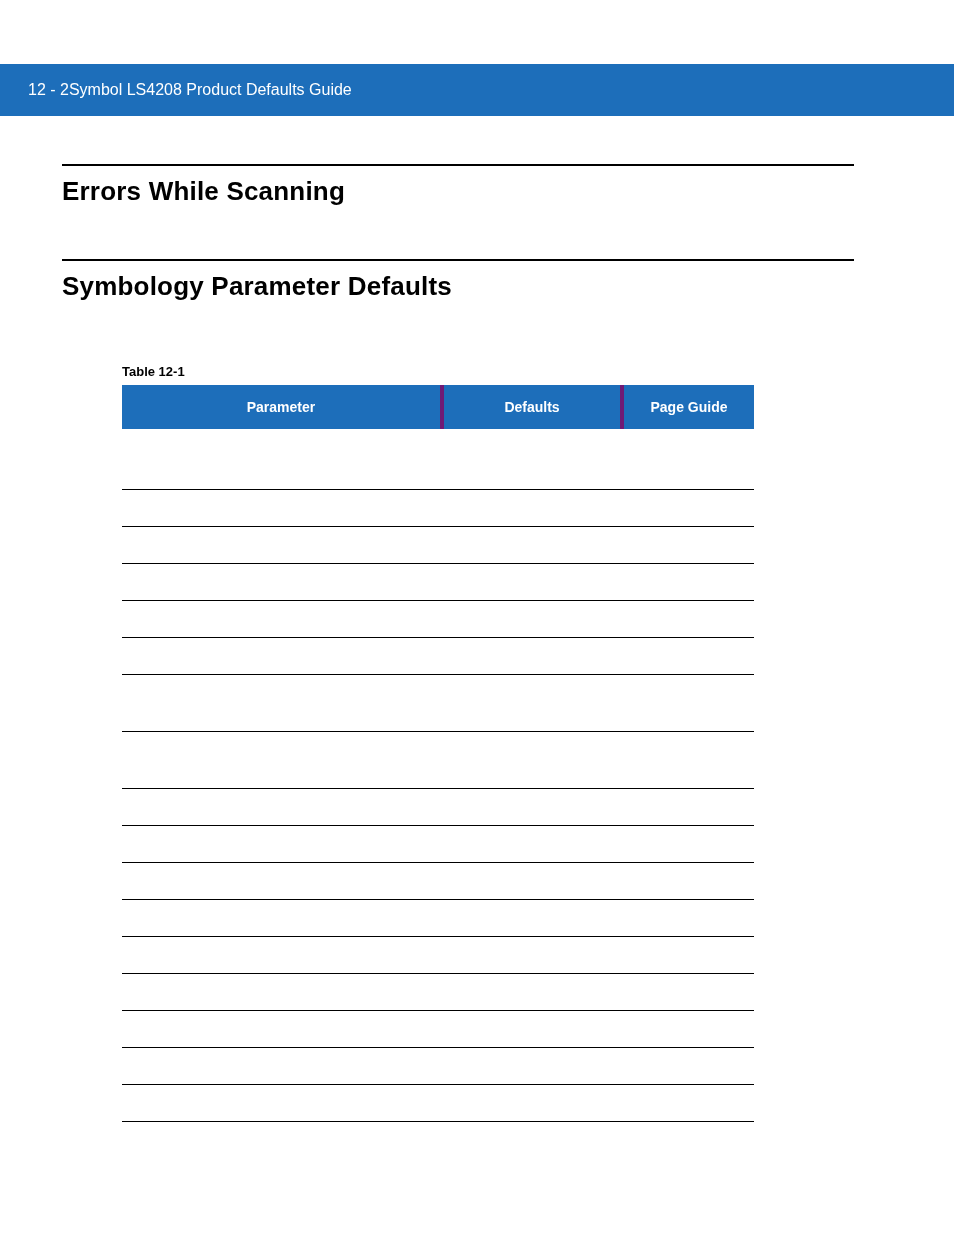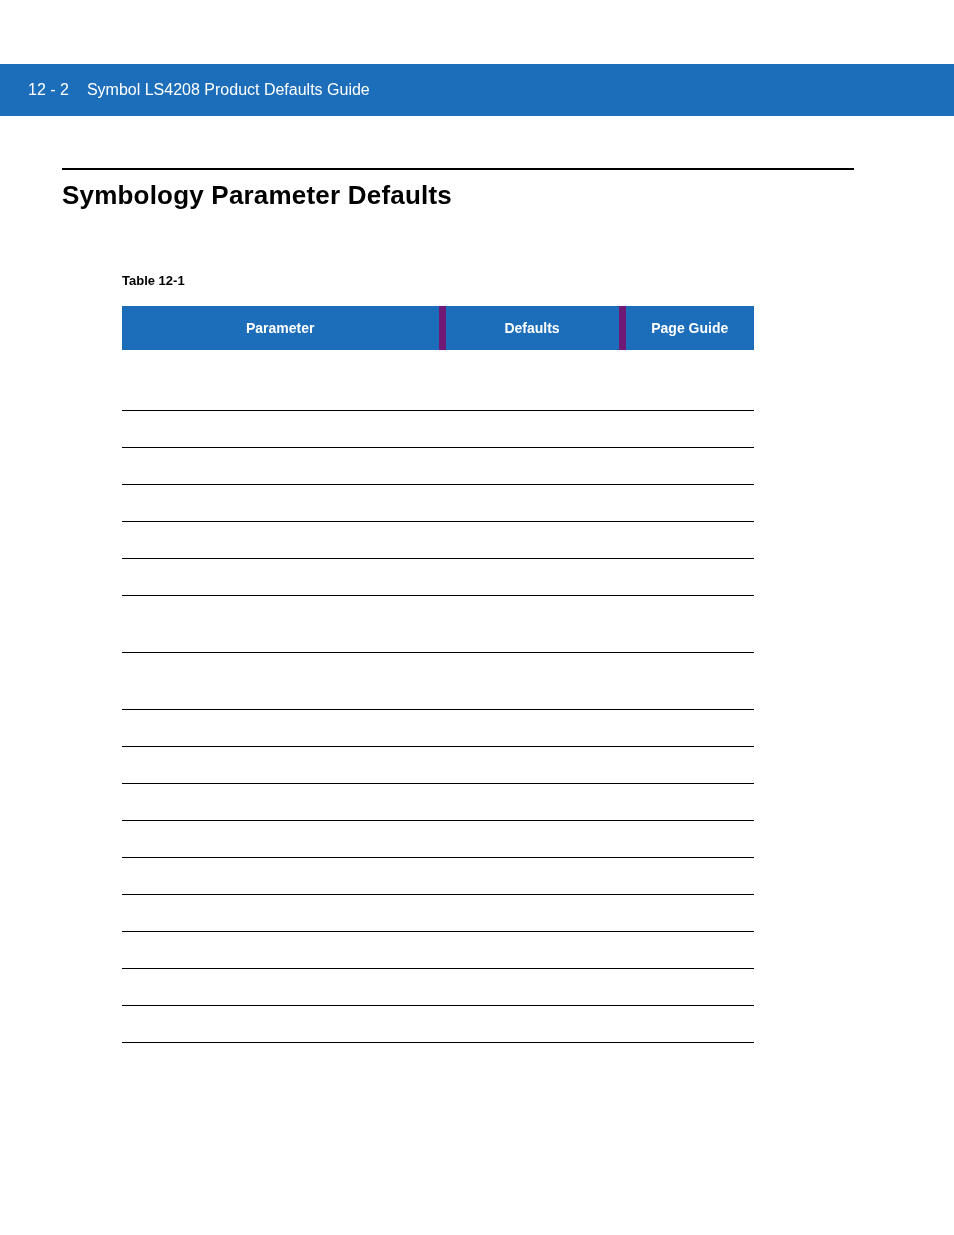--- a/index.html
+++ b/index.html
@@ -21,21 +21,20 @@
     background: #1d6eba;
     color: #ffffff;
     height: 52px;
     display: flex;
     align-items: center;
     padding: 0 28px;
     margin-top: 64px;
     font-size: 16px;
   }
   .header-pageno {
-    margin-right: 18px;
   }
   .content {
     padding: 0 100px 0 62px;
   }
   .sect {
     border-top: 2px solid #000;
     margin-top: 48px;
     padding-top: 10px;
   }
   .sect-title {
@@ -68,36 +67,36 @@
   }
   .note-label {
     font-weight: bold;
     font-style: italic;
     font-size: 14px;
     padding-top: 4px;
   }
   .table-caption {
     font-weight: bold;
     font-size: 13px;
-    margin: 62px 0 18px 60px;
+    margin: 62px 0 6px 60px;
   }
   table.params {
     border-collapse: collapse;
     margin: 0 0 0 60px;
     width: 632px;
     table-layout: fixed;
   }
   table.params th {
     background: #1d6eba;
     color: #ffffff;
     font-size: 14px;
     font-weight: bold;
     text-align: center;
     padding: 14px 6px;
-    border-right: 7px solid #701a75;
+    border-right: 4px solid #701a75;
   }
   table.params th:last-child {
     border-right: none;
   }
   table.params col.c1 { width: 320px; }
   table.params col.c2 { width: 180px; }
   table.params col.c3 { width: 132px; }
   table.params tbody td {
     border-bottom: 1px solid #000;
     height: 36px;
@@ -122,20 +121,23 @@
 
 <div class="page">
 
   <div class="header-band">
     <span class="header-pageno">12 - 2</span>
     <span>Symbol LS4208 Product Defaults Guide</span>
   </div>
 
   <div class="content">
 
+    <div class="sect">
+      <div class="sect-title">Errors While Scanning</div>
+    </div>
 
     <div class="sect smallgap">
       <div class="sect-title">Symbology Parameter Defaults</div>
     </div>
 
 
     <div class="table-caption">Table 12-1</div>
 
     <table class="params">
       <colgroup>

